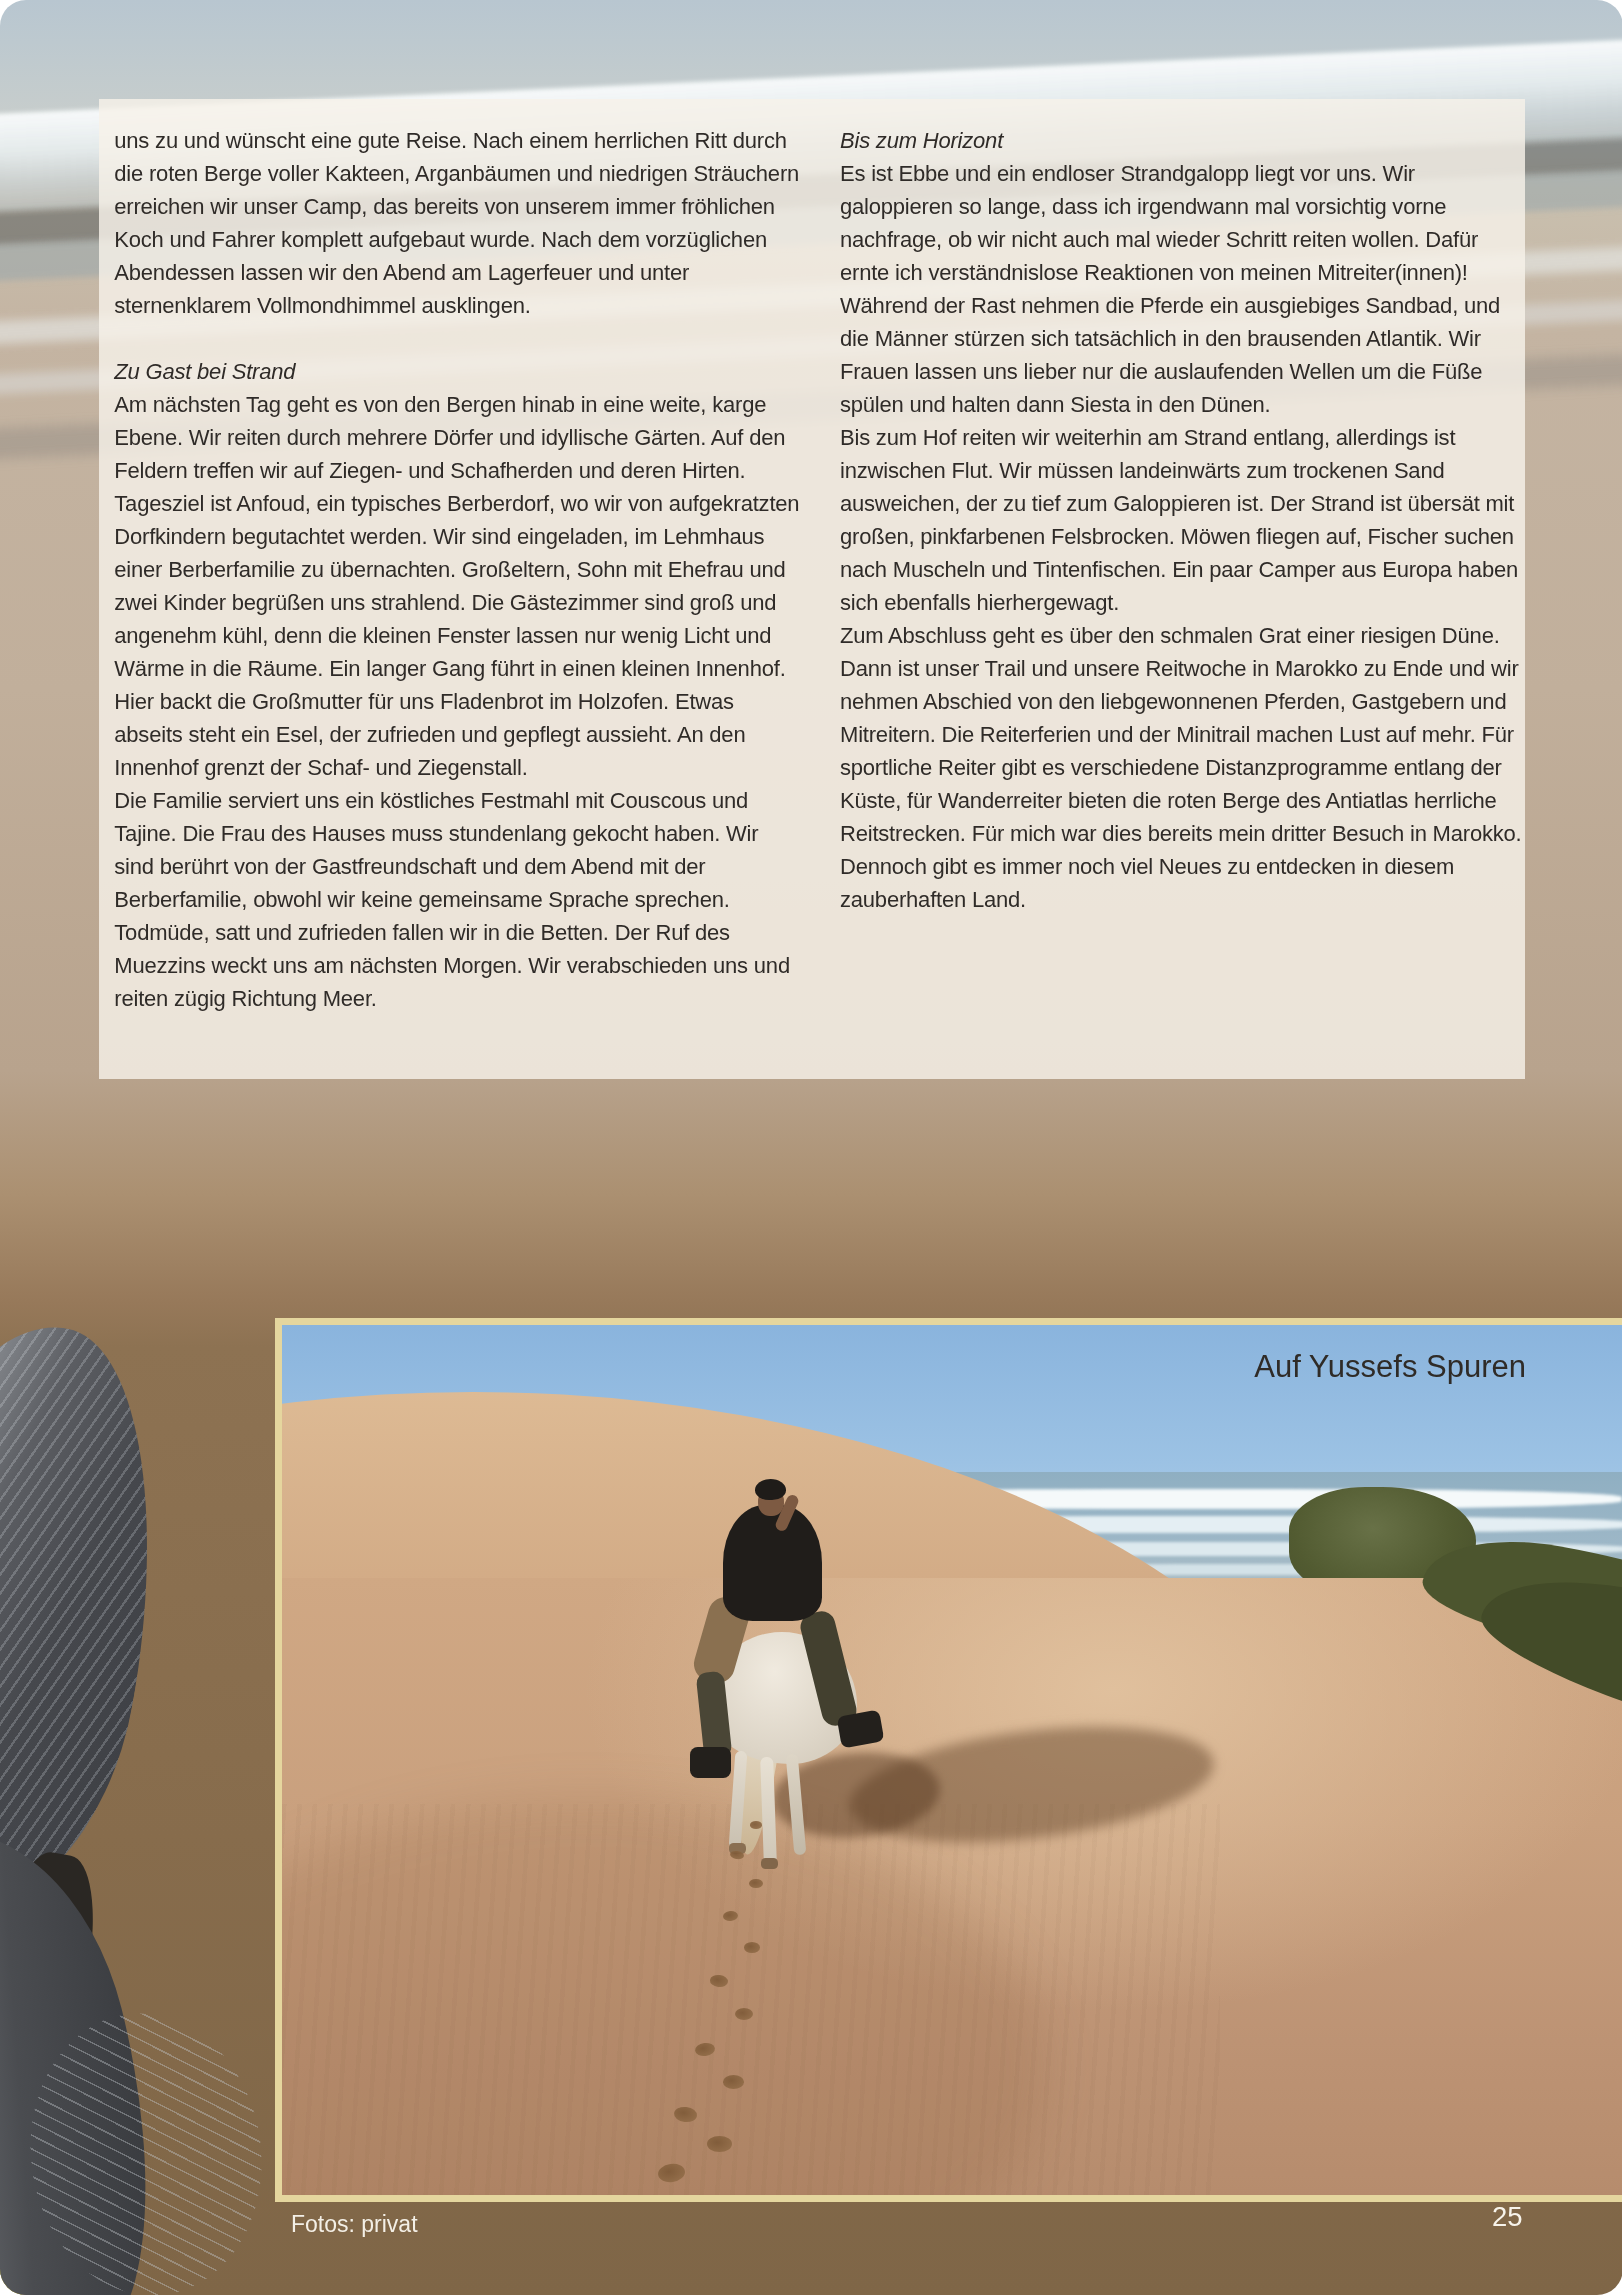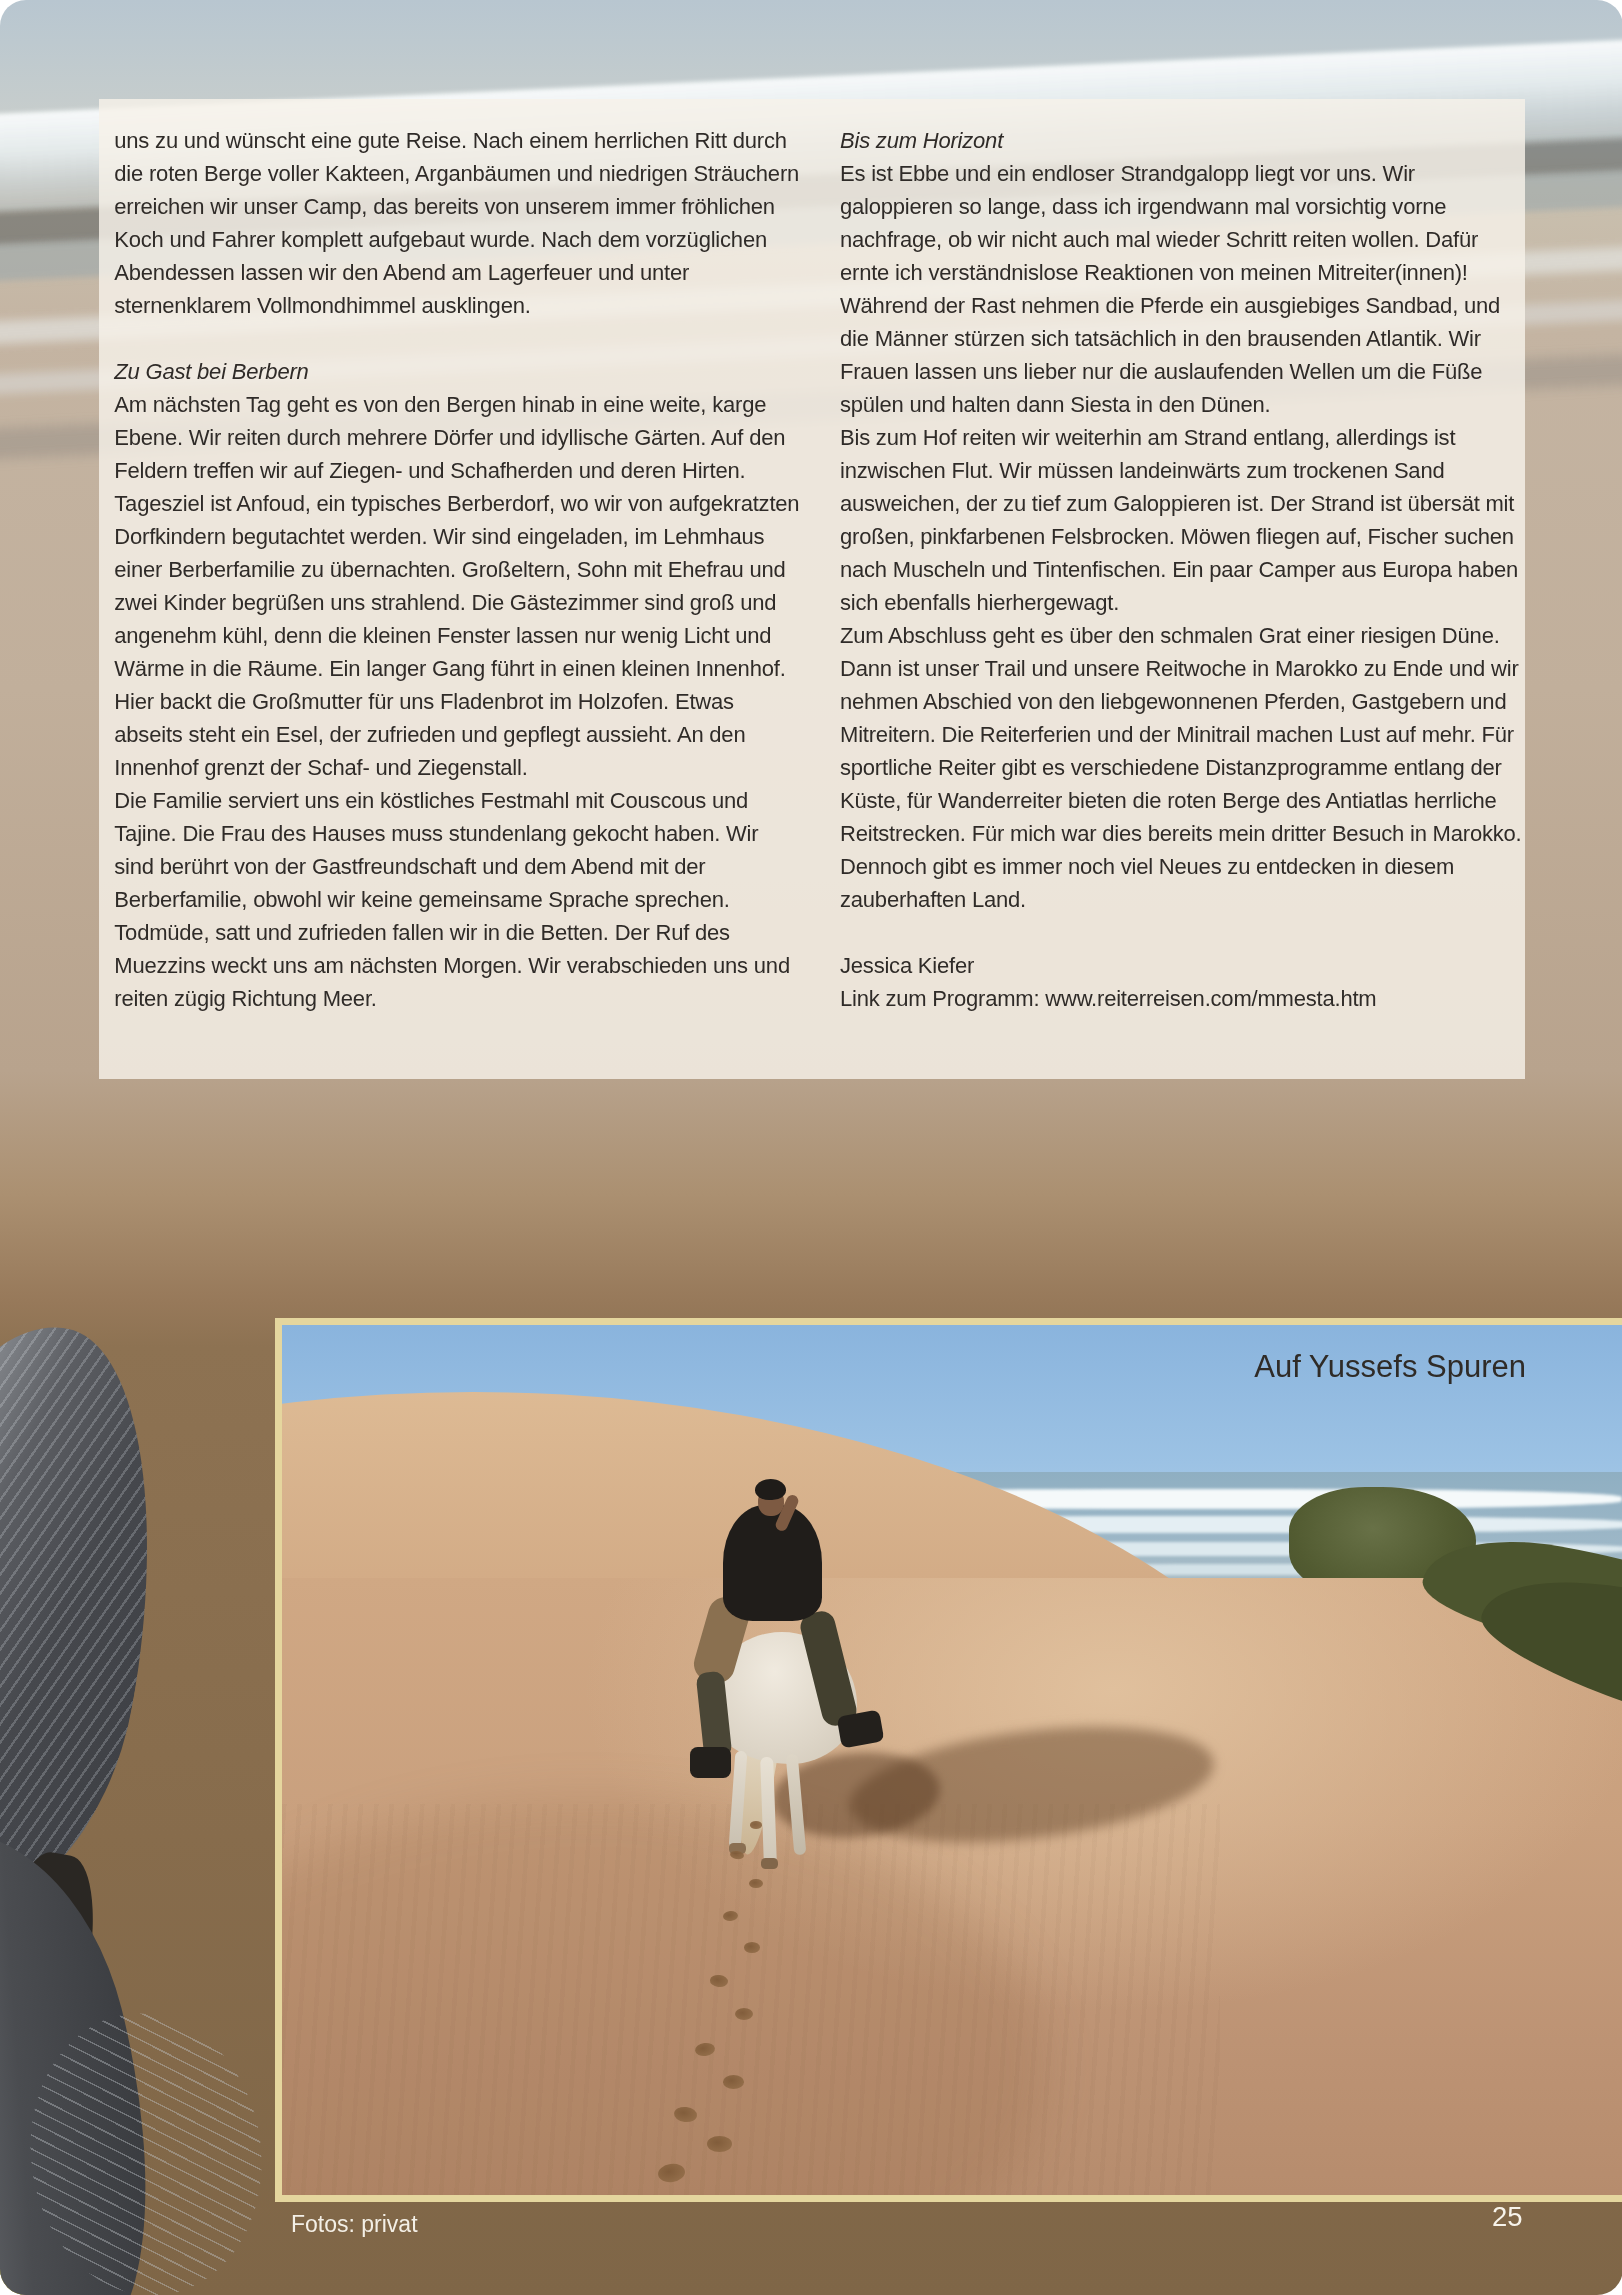--- a/index.html
+++ b/index.html
@@ -147,34 +147,30 @@
     <div class="fur-dark"></div>
     <div class="strap"></div>
     <div class="strap2"></div>
     <div class="fur2"></div>
     <div class="wisps"></div>
   </div>
 
   <div class="article">
     <div class="col col-left">
       <p>uns zu und wünscht eine gute Reise. Nach einem herrlichen Ritt durch die roten Berge voller Kakteen, Arganbäumen und niedrigen Sträuchern erreichen wir unser Camp, das bereits von unserem immer fröhlichen Koch und Fahrer komplett aufgebaut wurde. Nach dem vorzüglichen Abendessen lassen wir den Abend am Lagerfeuer und unter sternenklarem Vollmondhimmel ausklingen.</p>
-      <p class="sec-head gap-above">Zu Gast bei Berbern</p>
+      <p class="sec-head gap-above">Zu Gast bei Strand</p>
       <p>Am nächsten Tag geht es von den Bergen hinab in eine weite, karge Ebene. Wir reiten durch mehrere Dörfer und idyllische Gärten. Auf den Feldern treffen wir auf Ziegen- und Schafherden und deren Hirten. Tagesziel ist Anfoud, ein typisches Berberdorf, wo wir von aufgekratzten Dorfkindern begutachtet werden. Wir sind eingeladen, im Lehmhaus einer Berberfamilie zu übernachten. Großeltern, Sohn mit Ehefrau und zwei Kinder begrüßen uns strahlend. Die Gästezimmer sind groß und angenehm kühl, denn die kleinen Fenster lassen nur wenig Licht und Wärme in die Räume. Ein langer Gang führt in einen kleinen Innenhof. Hier backt die Großmutter für uns Fladenbrot im Holzofen. Etwas abseits steht ein Esel, der zufrieden und gepflegt aussieht. An den Innenhof grenzt der Schaf- und Ziegenstall.</p>
       <p>Die Familie serviert uns ein köstliches Festmahl mit Couscous und Tajine. Die Frau des Hauses muss stundenlang gekocht haben. Wir sind berührt von der Gastfreundschaft und dem Abend mit der Berberfamilie, obwohl wir keine gemeinsame Sprache sprechen. Todmüde, satt und zufrieden fallen wir in die Betten. Der Ruf des Muezzins weckt uns am nächsten Morgen. Wir verabschieden uns und reiten zügig Richtung Meer.</p>
     </div>
     <div class="col col-right">
       <p class="sec-head">Bis zum Horizont</p>
       <p>Es ist Ebbe und ein endloser Strandgalopp liegt vor uns. Wir galoppieren so lange, dass ich irgendwann mal vorsichtig vorne nachfrage, ob wir nicht auch mal wieder Schritt reiten wollen. Dafür ernte ich verständnislose Reaktionen von meinen Mitreiter(innen)!</p>
       <p>Während der Rast nehmen die Pferde ein ausgiebiges Sandbad, und die Männer stürzen sich tatsächlich in den brausenden Atlantik. Wir Frauen lassen uns lieber nur die auslaufenden Wellen um die Füße spülen und halten dann Siesta in den Dünen.</p>
       <p>Bis zum Hof reiten wir weiterhin am Strand entlang, allerdings ist inzwischen Flut. Wir müssen landeinwärts zum trockenen Sand ausweichen, der zu tief zum Galoppieren ist. Der Strand ist übersät mit großen, pinkfarbenen Felsbrocken. Möwen fliegen auf, Fischer suchen nach Muscheln und Tintenfischen. Ein paar Camper aus Europa haben sich ebenfalls hierhergewagt.</p>
       <p>Zum Abschluss geht es über den schmalen Grat einer riesigen Düne. Dann ist unser Trail und unsere Reitwoche in Marokko zu Ende und wir nehmen Abschied von den liebgewonnenen Pferden, Gastgebern und Mitreitern. Die Reiterferien und der Minitrail machen Lust auf mehr. Für sportliche Reiter gibt es verschiedene Distanzprogramme entlang der Küste, für Wanderreiter bieten die roten Berge des Antiatlas herrliche Reitstrecken. Für mich war dies bereits mein dritter Besuch in Marokko. Dennoch gibt es immer noch viel Neues zu entdecken in diesem zauberhaften Land.</p>
-      <div class="byline">
-        <p class="gap-above">Jessica Kiefer</p>
-        <p>Link zum Programm: www.reiterreisen.com/mmesta.htm</p>
-      </div>
     </div>
   </div>
 
   <div class="photo">
     <div class="photo-inner">
       <div class="p-sky"></div>
       <div class="p-ocean"></div>
       <div class="p-surf1"></div>
       <div class="p-surf2"></div>
       <div class="p-surf3"></div>

